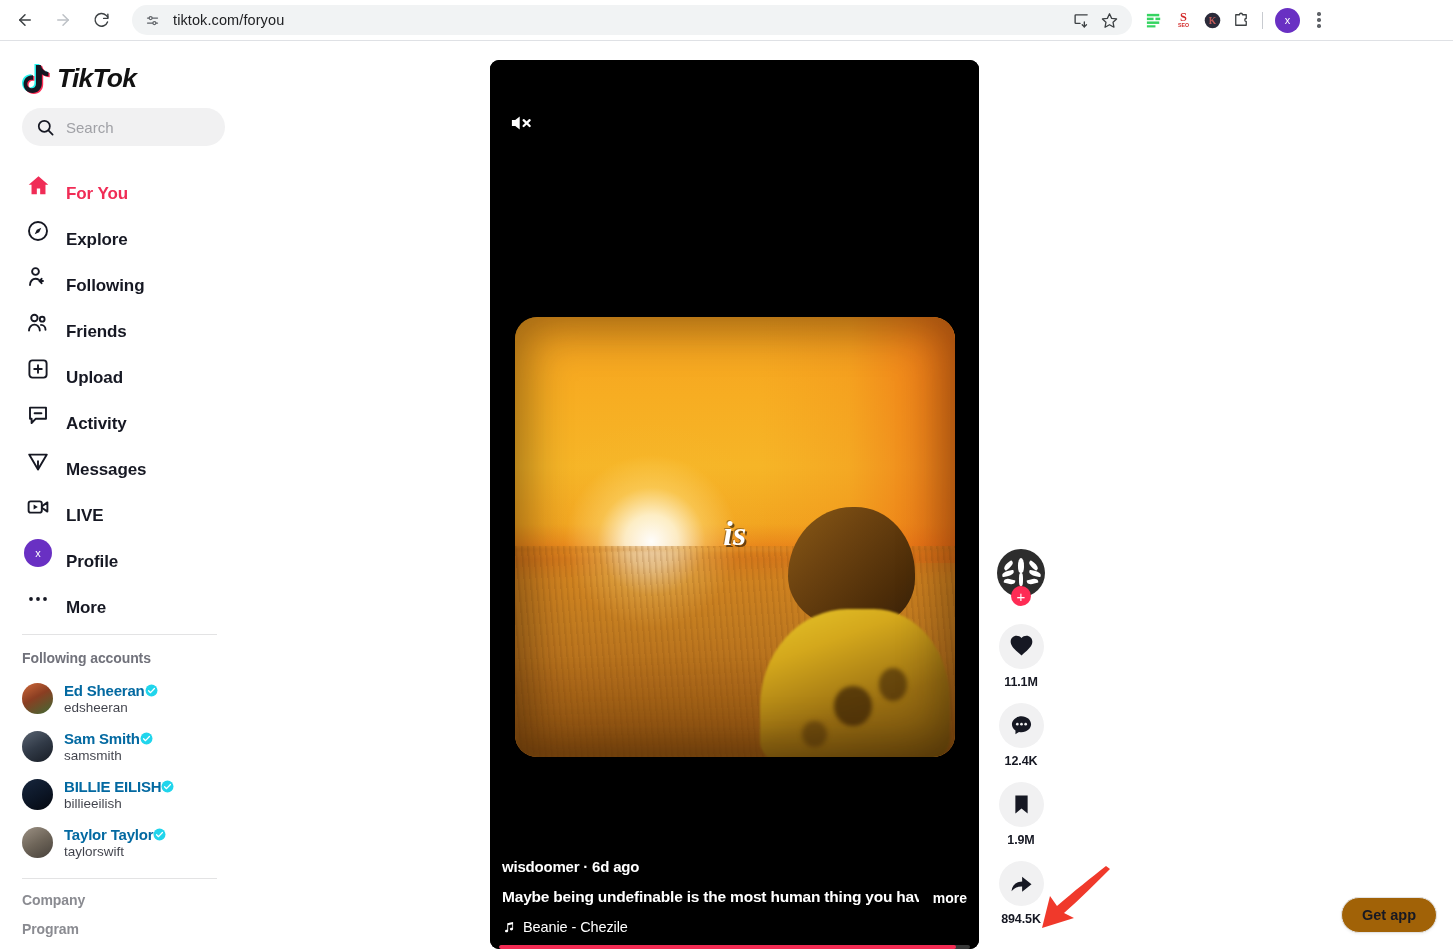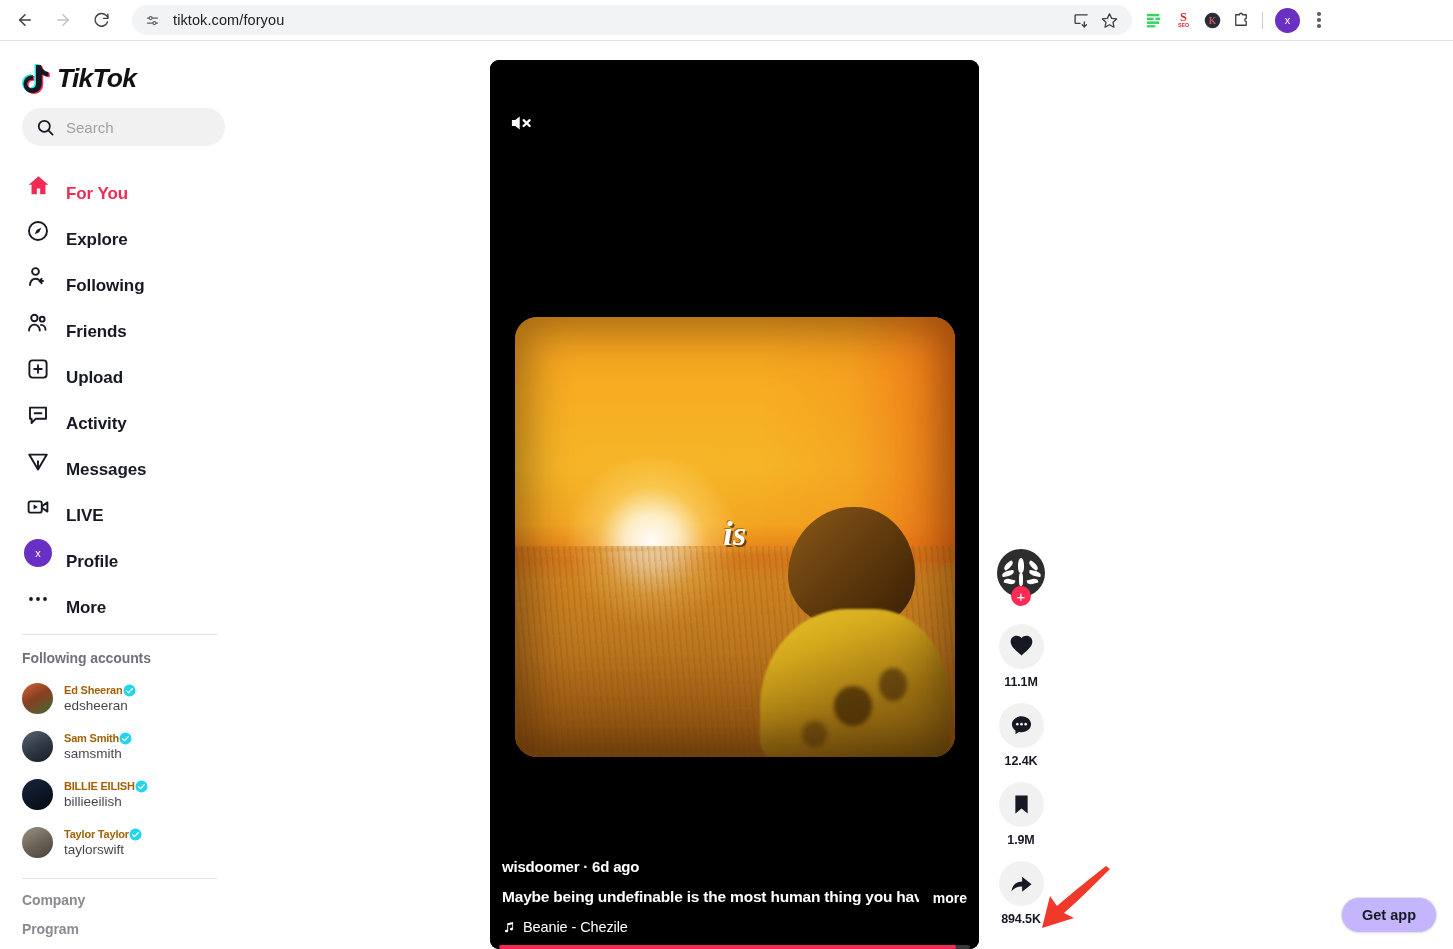--- a/index.html
+++ b/index.html
@@ -136,21 +136,21 @@
 
   #following-title {
     margin-top: 15px;
     font-size: 14px; font-weight: bold; color: #71727b;
     letter-spacing: -0.1px;
   }
   #accounts-list { margin-top: 8px; }
   .account-row { display: flex; align-items: center; height: 48px; gap: 11px; }
   .acct-avatar { width: 31px; height: 31px; border-radius: 50%; flex: 0 0 auto; overflow:hidden; position:relative; }
   .acct-text { display: flex; flex-direction: column; justify-content: center; }
-  .acct-name { font-size: 11px; font-weight: bold; color: #a16207; display: flex; align-items: center; letter-spacing:-0.2px; }
+  .acct-name { font-size: 15px; font-weight: bold; color: #0369a1; display: flex; align-items: center; letter-spacing:-0.2px; }
   .acct-handle { font-size: 13.5px; color: #161823; opacity: 0.82; margin-top: 1px; }
   .verified { width: 13px; height: 13px; flex: 0 0 auto; }
 
   #div-2 { margin-top: 12px; }
   #footer-links { margin-top: 13px; }
   .footer-link { font-size: 14px; font-weight: bold; color: #8a8b91; margin-bottom: 13px; letter-spacing:-0.1px; }
 
   
   #video-wrap {
     position: absolute;
@@ -336,21 +336,21 @@
     pointer-events: none;
   }
 
   
   #get-app-btn {
     position: absolute;
     right: 16px; bottom: 16px;
     padding: 9px 20px;
     border: 1px solid #e3e3e4;
     border-radius: 92px;
-    background: #c4b5fd;
+    background: #a16207;
     font-size: 14.5px; font-weight: bold; color: #161823;
     box-shadow: 0 1px 3px rgba(0,0,0,0.06);
   }
 </style>
 </head>
 <body>
 
 <div id="browser-chrome">
   <div class="nav-btn" id="back-button">
     <svg width="18" height="18" viewBox="0 0 24 24" fill="none" stroke="#3c4043" stroke-width="2" stroke-linecap="round" stroke-linejoin="round">

